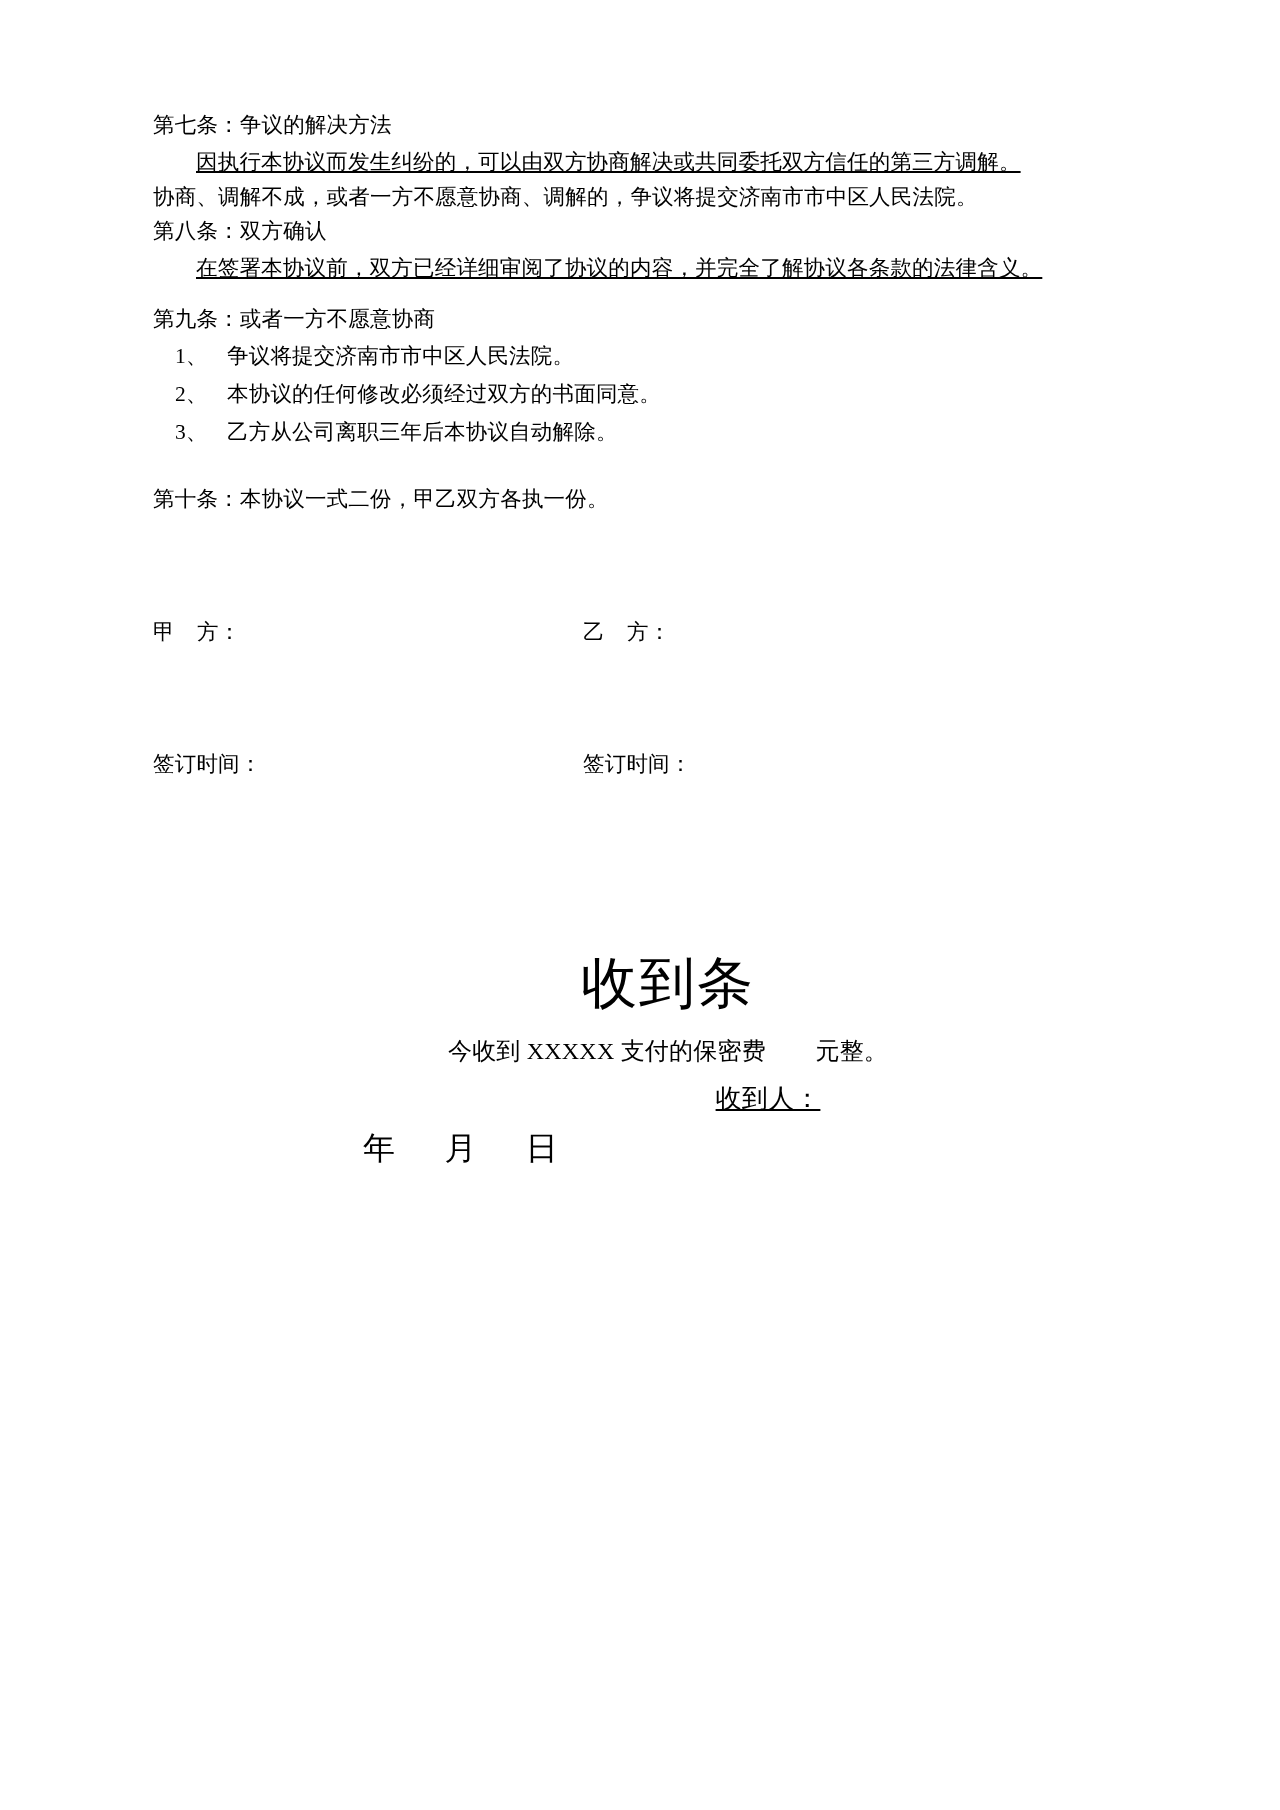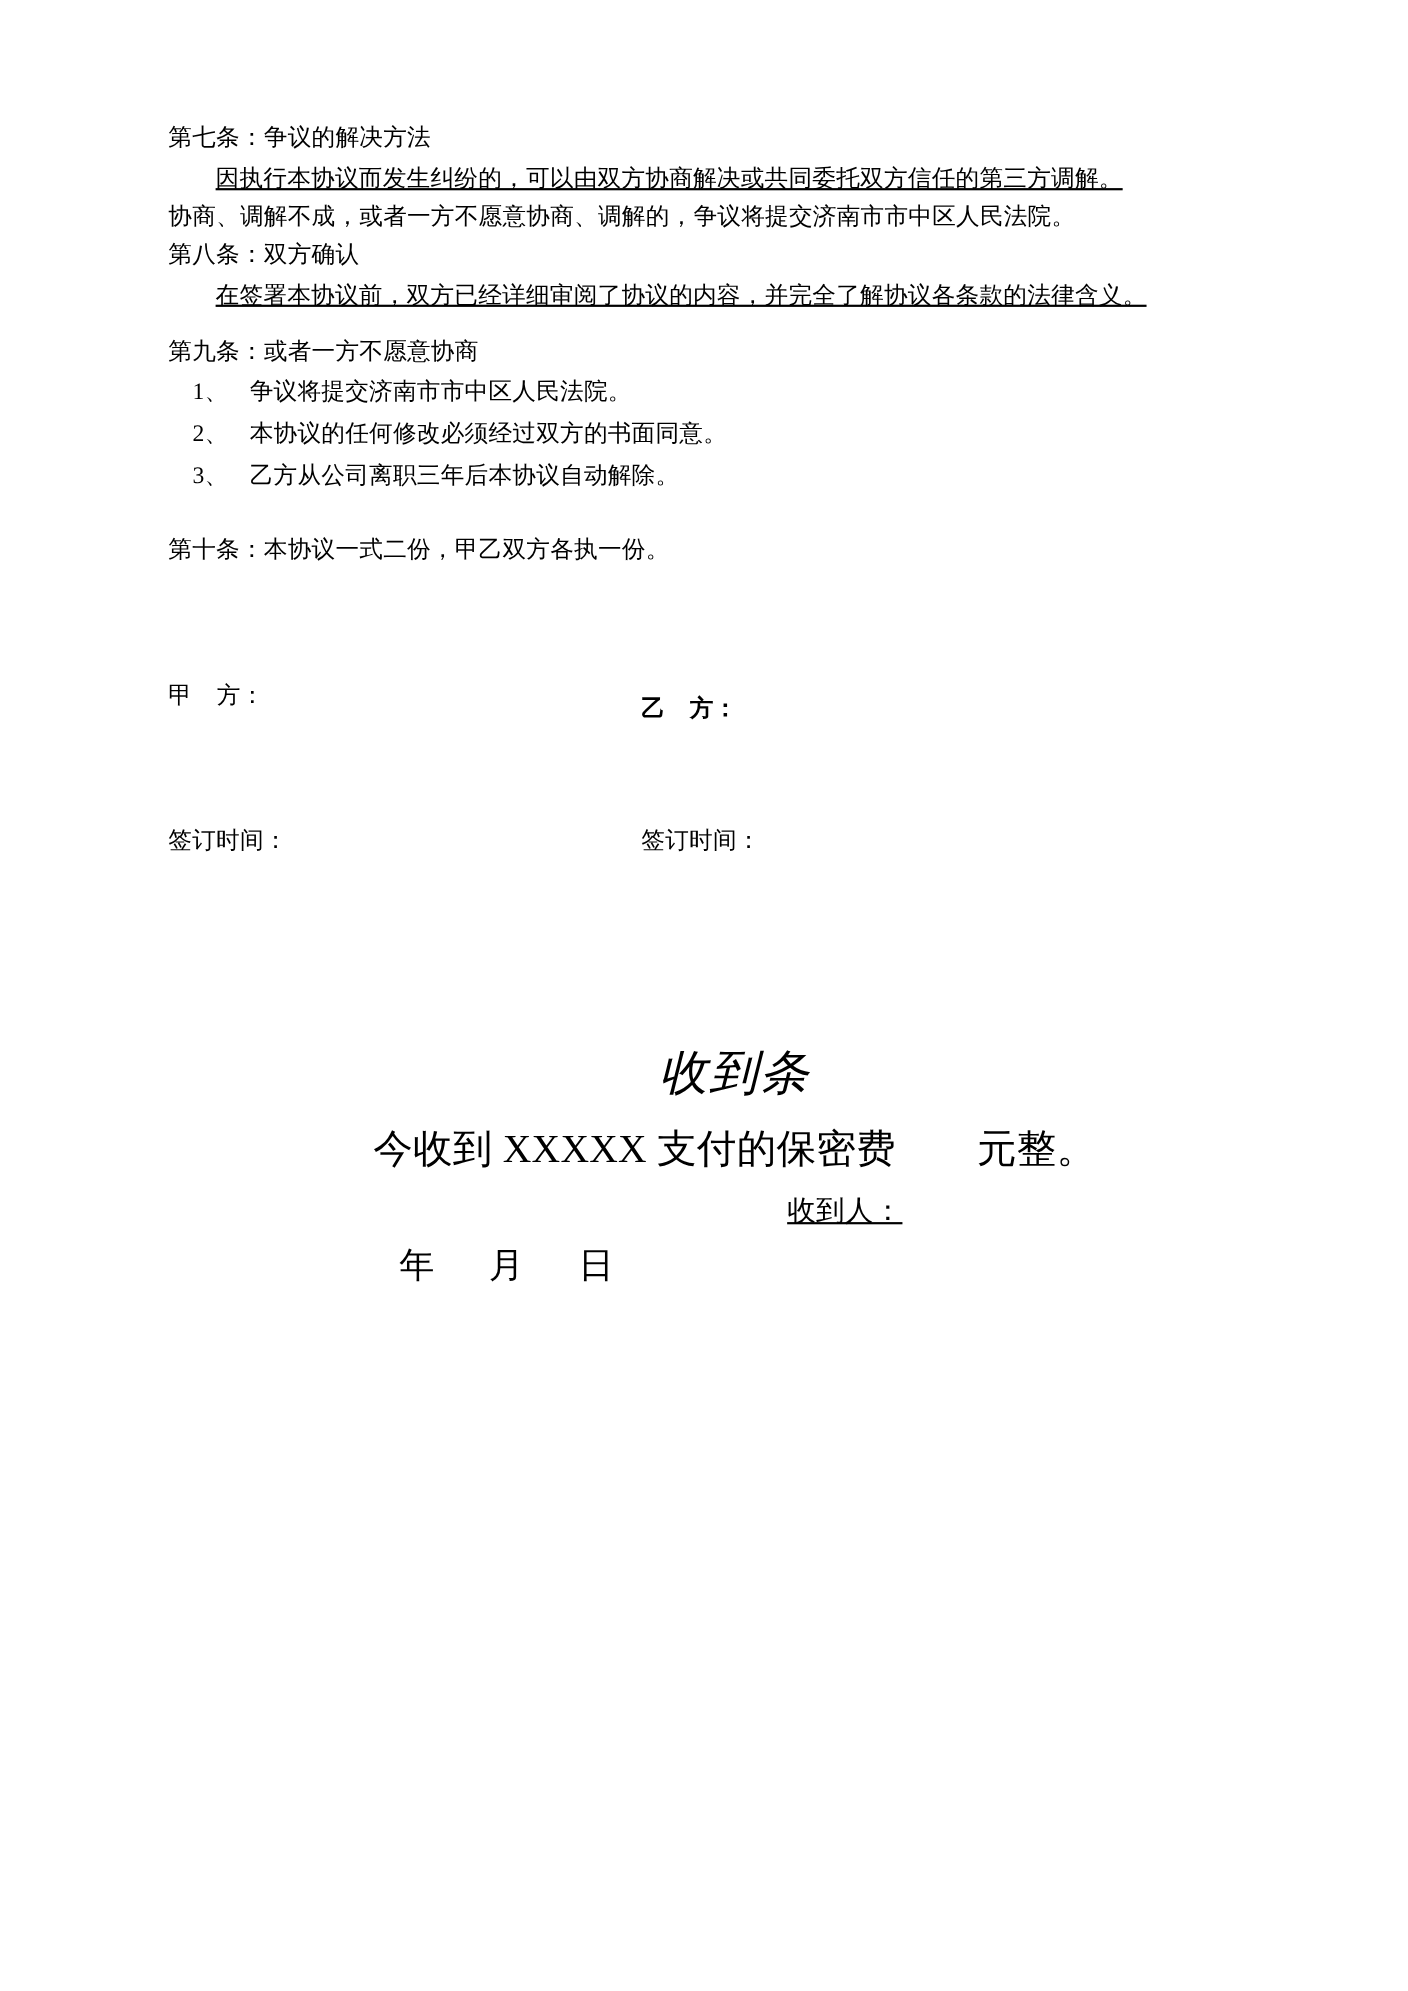--- a/index.html
+++ b/index.html
@@ -72,23 +72,22 @@
   }
   .sig-left {
     position: absolute;
     left: 0;
     top: 0;
     white-space: pre;
   }
   .sig-right {
     position: absolute;
     left: 430px;
-    top: 12px;
+    top: 0;
     white-space: pre;
-    font-weight: bold;
   }
   .date-block {
     margin-top: 92px;
     position: relative;
     height: 40px;
   }
   .date-left {
     position: absolute;
     left: 0;
     top: 0;
@@ -99,28 +98,27 @@
     left: 430px;
     top: 0;
     white-space: pre;
   }
 
   .receipt {
     margin-top: 160px;
     text-align: center;
   }
   .receipt-title {
-    font-size: 44px;
+    font-size: 56px;
     letter-spacing: 2px;
     margin: 0 0 14px 0;
     line-height: 1.3;
-    font-style: italic;
   }
   .receipt-line {
-    font-size: 36px;
+    font-size: 24px;
     margin: 0 0 10px 0;
     line-height: 1.45;
     white-space: pre;
   }
   .receipt-signer {
     font-size: 26px;
     margin: 0 0 6px 0;
     line-height: 1.5;
     text-align: center;
     padding-left: 200px;

